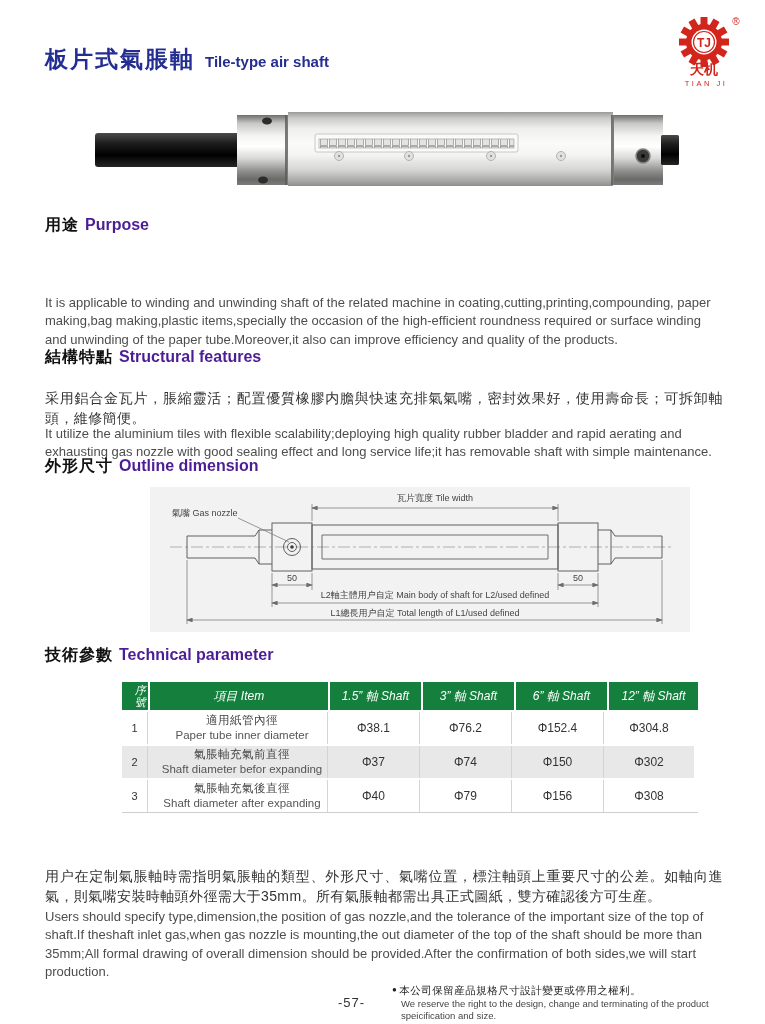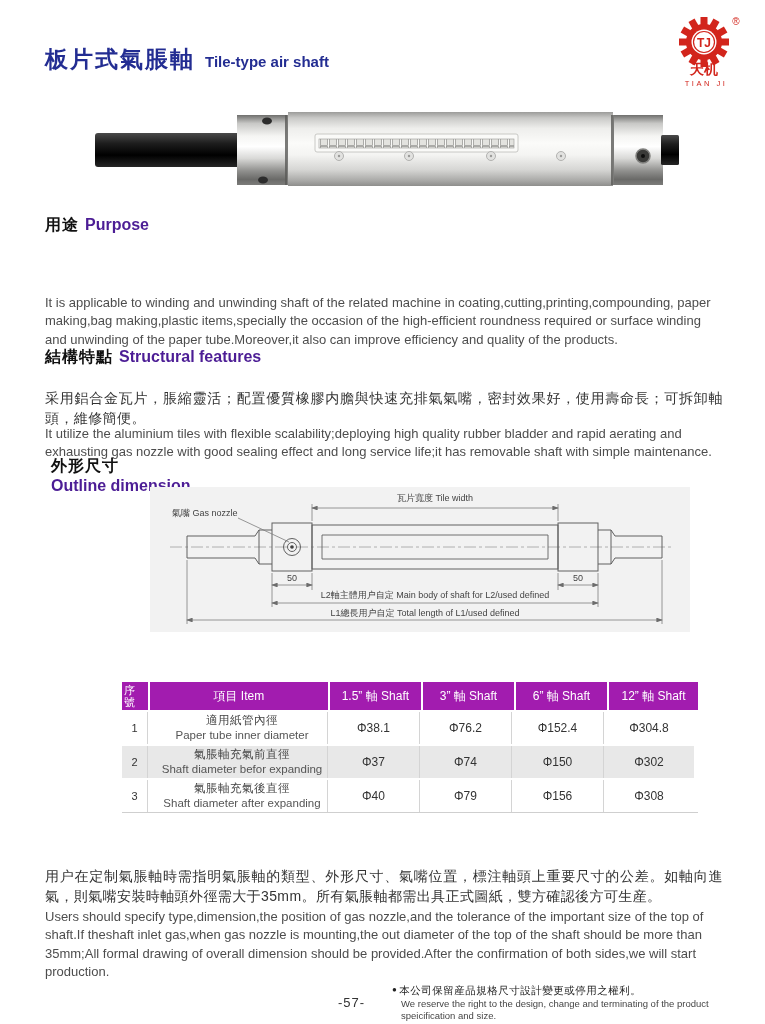--- a/index.html
+++ b/index.html
@@ -15,29 +15,29 @@
   
   .photo{position:absolute;left:95px;top:110px;width:585px;height:78px;}
   
   .sec-h{position:absolute;left:45px;display:flex;align-items:baseline;white-space:nowrap;}
   .sec-h .zh{font-size:16px;font-weight:bold;color:#111;letter-spacing:1px;}
   .sec-h .en{font-size:16px;font-weight:bold;color:#4c1d95;margin-left:6px;}
   .p-zh{position:absolute;left:45px;width:678px;font-size:14px;line-height:1.45;color:#333;letter-spacing:0.4px;text-align:justify;}
   .p-en{position:absolute;left:45px;width:678px;font-size:13px;line-height:1.42;color:#4d4d4d;}
   #h-purpose{top:215px;justify-content:center;} #purpose-zh{top:243px;} #purpose-en{top:281px;}
   #h-structural{top:347px;} #structural-zh{top:374px;} #structural-en{top:412px;}
-  #h-outline{top:456px;flex-direction:column;}
+  #h-outline{top:456px;}
   #h-technical{top:645px;}
   #h-order{top:824px;} #order-zh{top:852px;} #order-en{top:895px;}
   
   .drawing{position:absolute;left:150px;top:487px;width:540px;height:145px;}
   
   .t-wrap{position:absolute;left:122px;top:682px;width:576px;border-bottom:1px solid #cfcfcf;}
   .t-head{display:flex;gap:2px;height:28px;margin-bottom:2px;}
-  .th{background:#a21caf;color:#ffffff;display:flex;align-items:center;justify-content:center;text-align:left;font-size:12px;box-sizing:border-box;}
+  .th{background:#15803d;color:#ffffff;display:flex;align-items:center;justify-content:center;text-align:right;font-size:12px;box-sizing:border-box;font-style:italic;}
   .t-row{display:flex;height:32px;margin-bottom:2px;}
   .t-row:last-child{margin-bottom:0;}
   .td{display:flex;align-items:center;justify-content:center;font-size:12px;color:#333;box-sizing:border-box;border-right:1px solid #d4d4d4;background:#ffffff;}
   .td:last-child{border-right:none;}
   .t-row.alt .td{background:#e8e8e8;}
   .c-no{width:26px;font-size:11px;line-height:1.1;word-break:break-all;padding:0 2px;}
   .c-item{width:180px;}
   .td.c-item{flex-direction:column;align-items:center;justify-content:center;padding-left:9px;}
   .item-zh{font-size:11.5px;color:#444;line-height:1.3;letter-spacing:0.5px;}
   .item-en{font-size:11.5px;color:#555;line-height:1.3;}
@@ -229,20 +229,24 @@
         <text x="285" y="14" text-anchor="middle">瓦片寬度 Tile width</text>
         <text x="22" y="29" text-anchor="start">氣嘴 Gas nozzle</text>
         <text x="142" y="94" text-anchor="middle">50</text>
         <text x="428" y="94" text-anchor="middle">50</text>
         <text x="285" y="111" text-anchor="middle">L2軸主體用户自定 Main body of shaft for L2/used defined</text>
         <text x="275" y="129" text-anchor="middle">L1總長用户自定 Total length of L1/used defined</text>
       </g>
     </svg>
   </div>
 
+  <div class="sec-h" id="h-technical">
+    <span class="zh">技術參數</span>
+    <span class="en">Technical parameter</span>
+  </div>
 
   <div class="t-wrap">
     <div class="t-head">
       <div class="th c-no">序號</div>
       <div class="th c-item">項目 Item</div>
       <div class="th c-val">1.5” 軸 Shaft</div>
       <div class="th c-val">3” 軸 Shaft</div>
       <div class="th c-val">6” 軸 Shaft</div>
       <div class="th c-val-last c-val">12” 軸 Shaft</div>
     </div>

